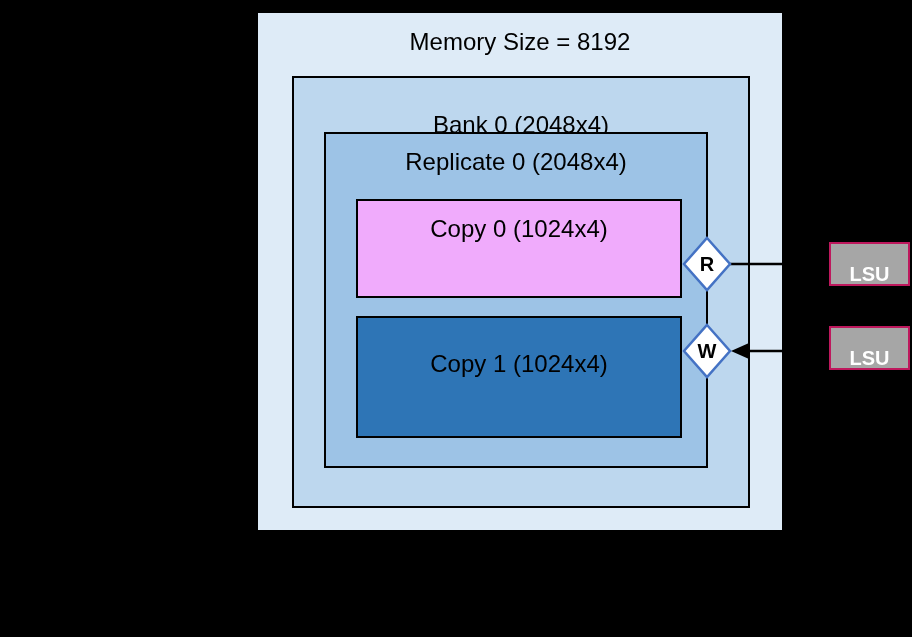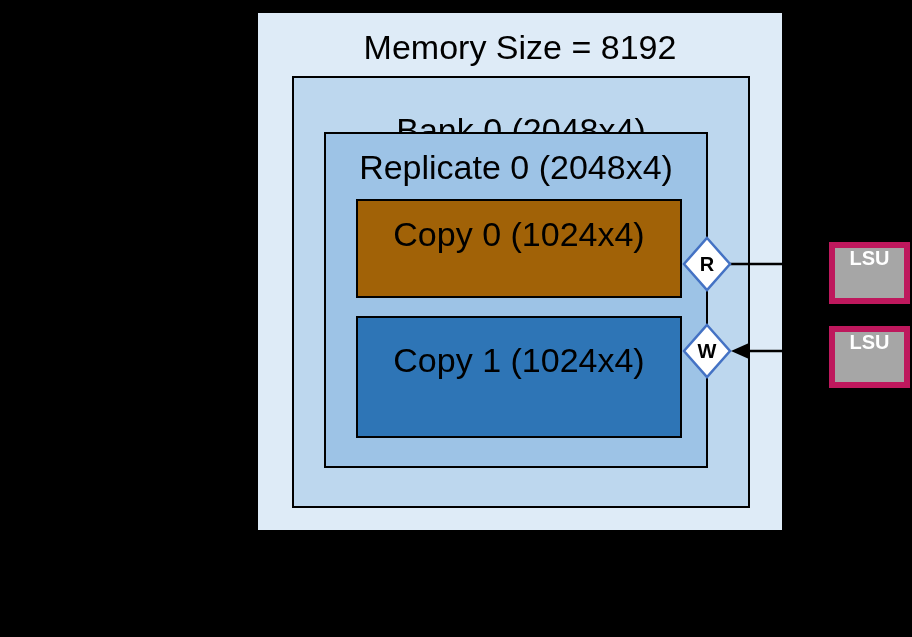--- a/index.html
+++ b/index.html
@@ -22,45 +22,45 @@
     box-sizing: border-box;
   }
   .bordered {
     border: 2px solid #000000;
   }
   .label {
     display: block;
     width: 100%;
     text-align: center;
     color: #000000;
-    font-size: 34px;
+    font-size: 24px;
     line-height: 1.15;
     white-space: nowrap;
     user-select: none;
   }
   #memory-box    { left: 258px; top: 13px;  width: 524px; height: 517px; background: #deebf7; }
   #memory-box .label { padding-top: 15px; }
   #bank-box      { left: 292px; top: 76px;  width: 458px; height: 432px; background: #bdd7ee; }
   #bank-box .label { padding-top: 33px; }
   #replicate-box { left: 324px; top: 132px; width: 384px; height: 336px; background: #9dc3e6; }
   #replicate-box .label { padding-top: 14px; }
-  #copy0-box     { left: 356px; top: 199px; width: 326px; height: 99px; background: #a16207; }
+  #copy0-box     { left: 356px; top: 199px; width: 326px; height: 99px; background: #f0abfc; }
   #copy0-box .label { padding-top: 14px; }
   #copy1-box     { left: 356px; top: 316px; width: 326px; height: 122px; background: #2e75b6; }
-  #copy1-box .label { padding-top: 23px; }
+  #copy1-box .label { padding-top: 32px; }
   .lsu {
     position: absolute;
     left: 829px;
     width: 81px;
-    height: 62px;
+    height: 44px;
     box-sizing: border-box;
     background: #a6a6a6;
-    border: 6px solid #be185d;
+    border: 2px solid #be185d;
     display: flex;
-    align-items: flex-start;
+    align-items: flex-end;
     justify-content: center;
   }
   #lsu-read-box  { top: 242px; }
   #lsu-write-box { top: 326px; }
   .lsu .lsu-label {
     color: #ffffff;
     font-weight: bold;
     font-size: 20px;
     line-height: 1;
     user-select: none;

